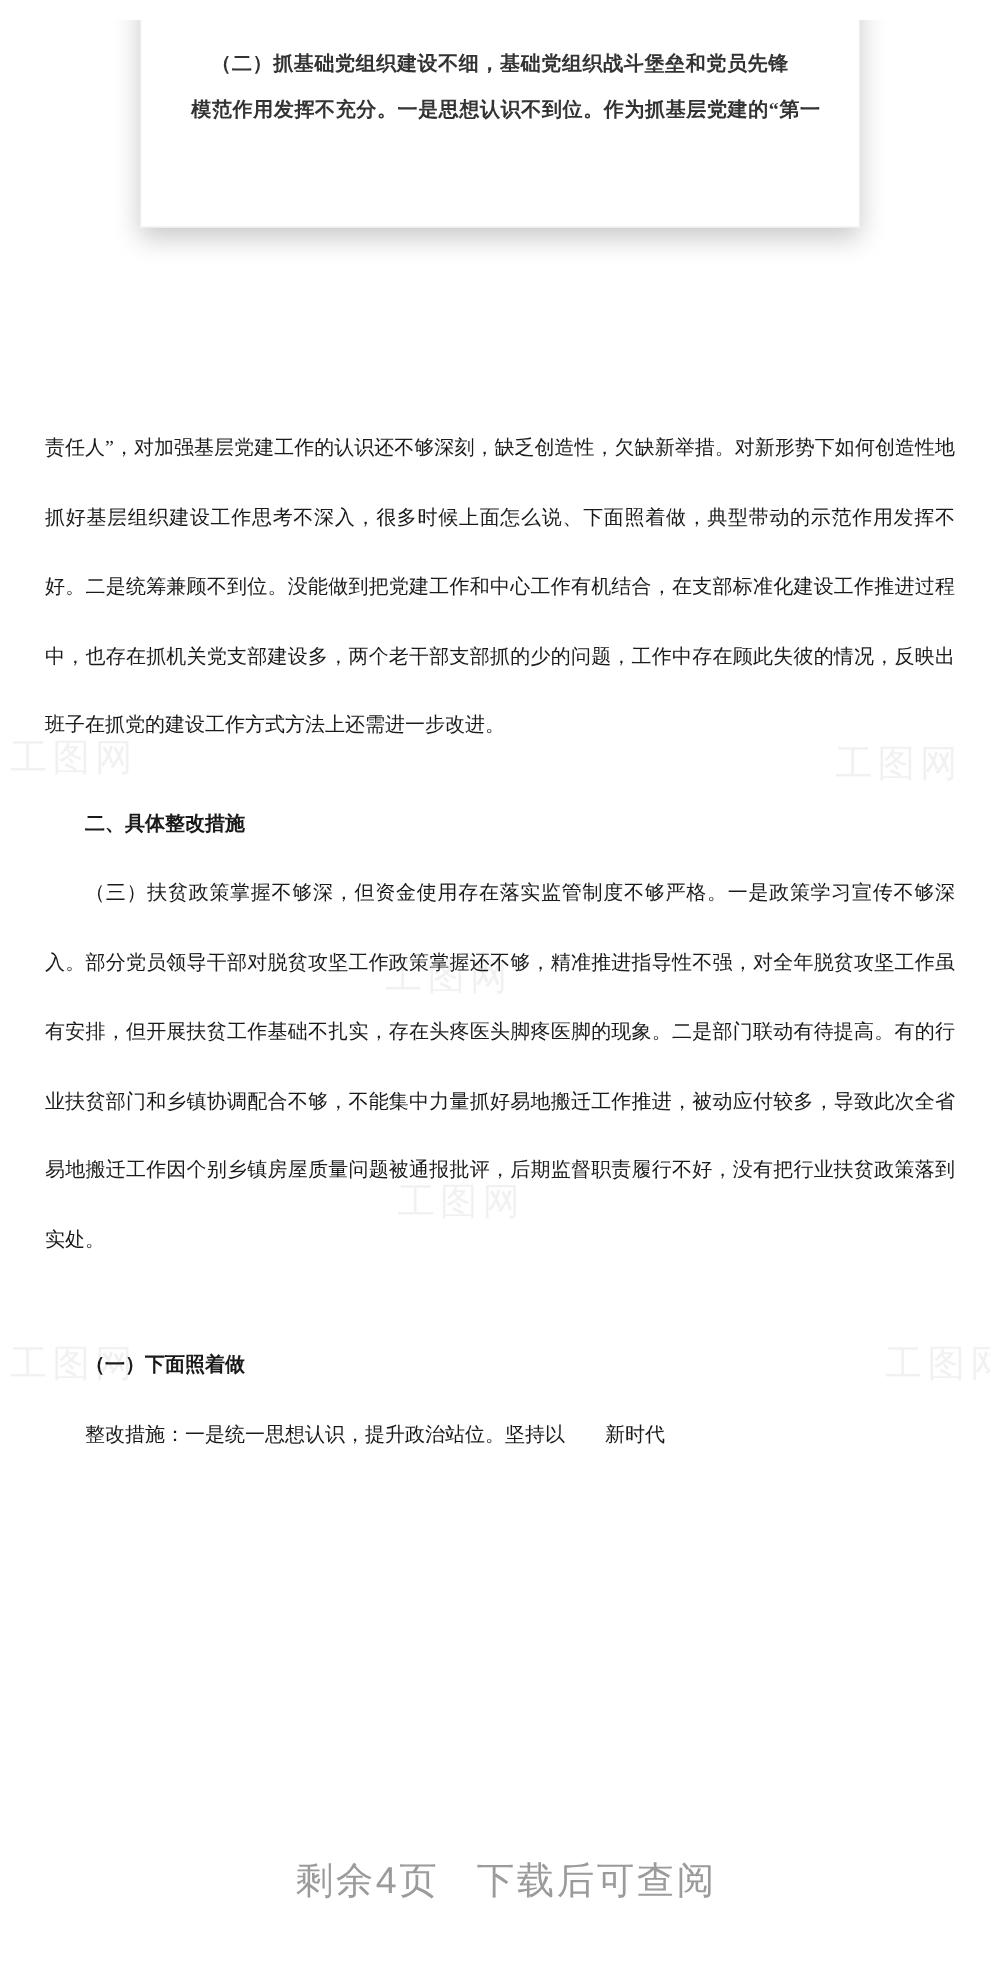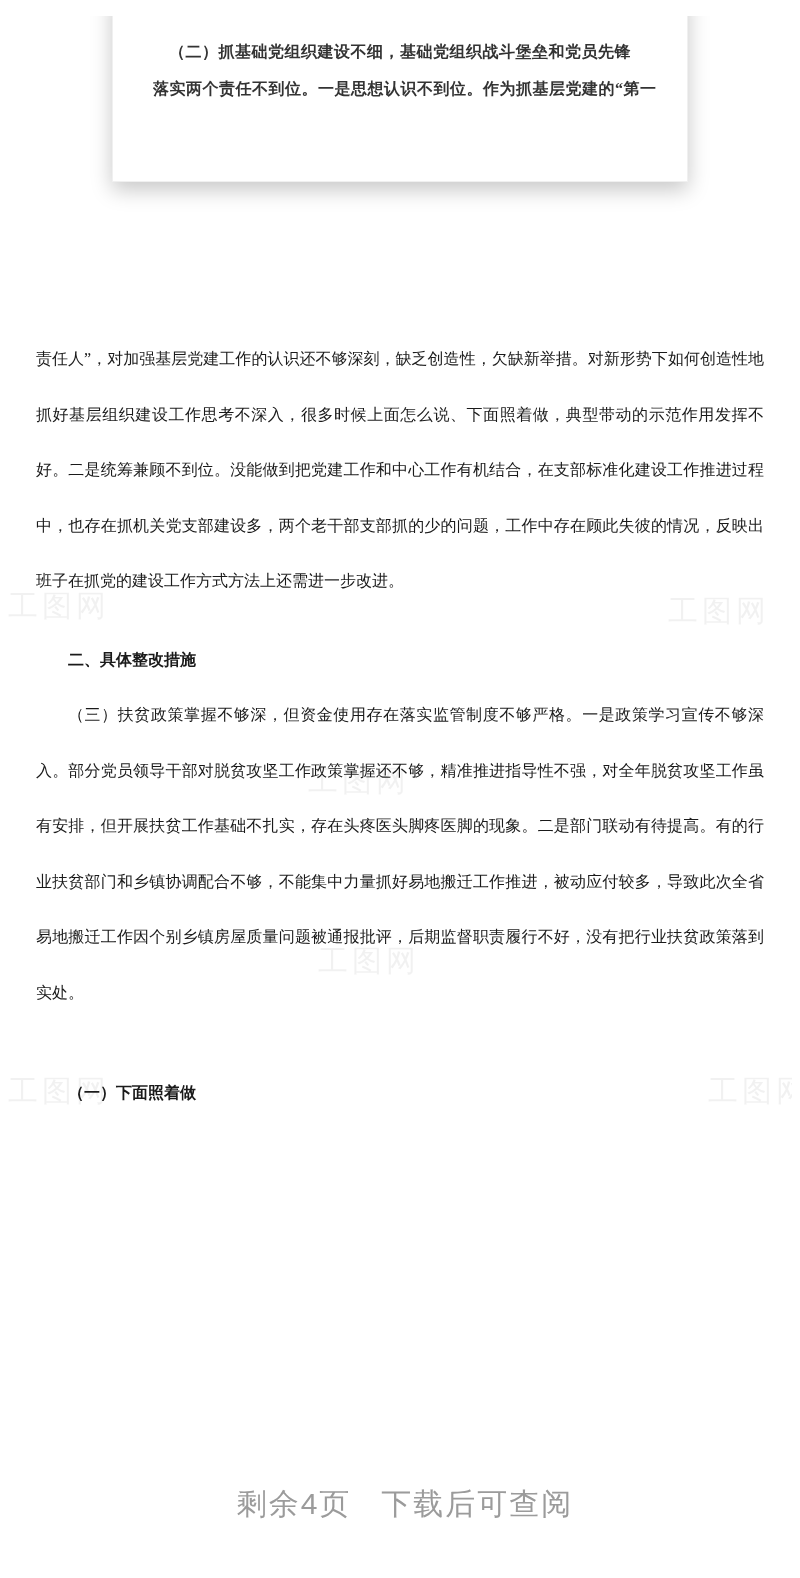--- a/index.html
+++ b/index.html
@@ -94,35 +94,36 @@
     z-index:4;
   }
 </style>
 </head>
 <body>
 
 <div class="page">
 
   <div class="preview-card">
     <div class="line">（二）抓基础党组织建设不细，基础党组织战斗堡垒和党员先锋</div>
-    <div class="line">落实两个责任不到位。一是思想认识不到位。作为抓基层党建的“第一</div>
+    <div class="line">模范作用发挥不充分。一是思想认识不到位。作为抓基层党建的“第一</div>
   </div>
 
   <span class="watermark" style="left:0px;top:570px;">工图网</span>
   <span class="watermark" style="left:660px;top:575px;">工图网</span>
   <span class="watermark" style="left:300px;top:745px;">工图网</span>
   <span class="watermark" style="left:310px;top:925px;">工图网</span>
   <span class="watermark" style="left:0px;top:1055px;">工图网</span>
   <span class="watermark" style="left:700px;top:1055px;">工图网</span>
 
   <div class="doc-body">
     <p>责任人”，对加强基层党建工作的认识还不够深刻，缺乏创造性，欠缺新举措。对新形势下如何创造性地抓好基层组织建设工作思考不深入，很多时候上面怎么说、下面照着做，典型带动的示范作用发挥不好。二是统筹兼顾不到位。没能做到把党建工作和中心工作有机结合，在支部标准化建设工作推进过程中，也存在抓机关党支部建设多，两个老干部支部抓的少的问题，工作中存在顾此失彼的情况，反映出班子在抓党的建设工作方式方法上还需进一步改进。</p>
     <p class="indent bold sp-sm">二、具体整改措施</p>
     <p class="indent">（三）扶贫政策掌握不够深，但资金使用存在落实监管制度不够严格。一是政策学习宣传不够深入。部分党员领导干部对脱贫攻坚工作政策掌握还不够，精准推进指导性不强，对全年脱贫攻坚工作虽有安排，但开展扶贫工作基础不扎实，存在头疼医头脚疼医脚的现象。二是部门联动有待提高。有的行业扶贫部门和乡镇协调配合不够，不能集中力量抓好易地搬迁工作推进，被动应付较多，导致此次全省易地搬迁工作因个别乡镇房屋质量问题被通报批评，后期监督职责履行不好，没有把行业扶贫政策落到实处。</p>
     <p class="indent bold sp-lg">（一）下面照着做</p>
+    <p class="indent">整改措施：一是统一思想认识，提升政治站位。坚持以　　新时代</p>
   </div>
 
   <div class="footer">
     <span>剩余4页</span><span class="hint">下载后可查阅</span>
   </div>
 
   <div class="bottom-bar"></div>
 
 </div>
 

